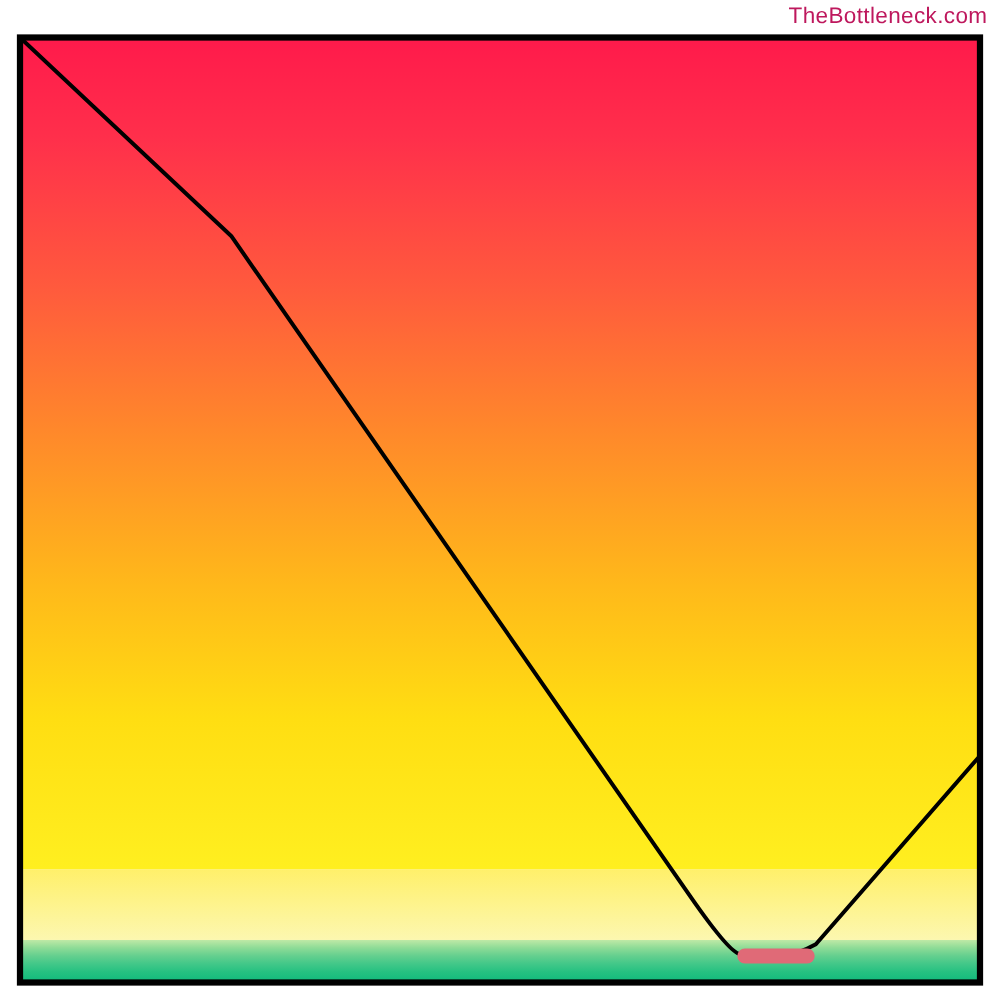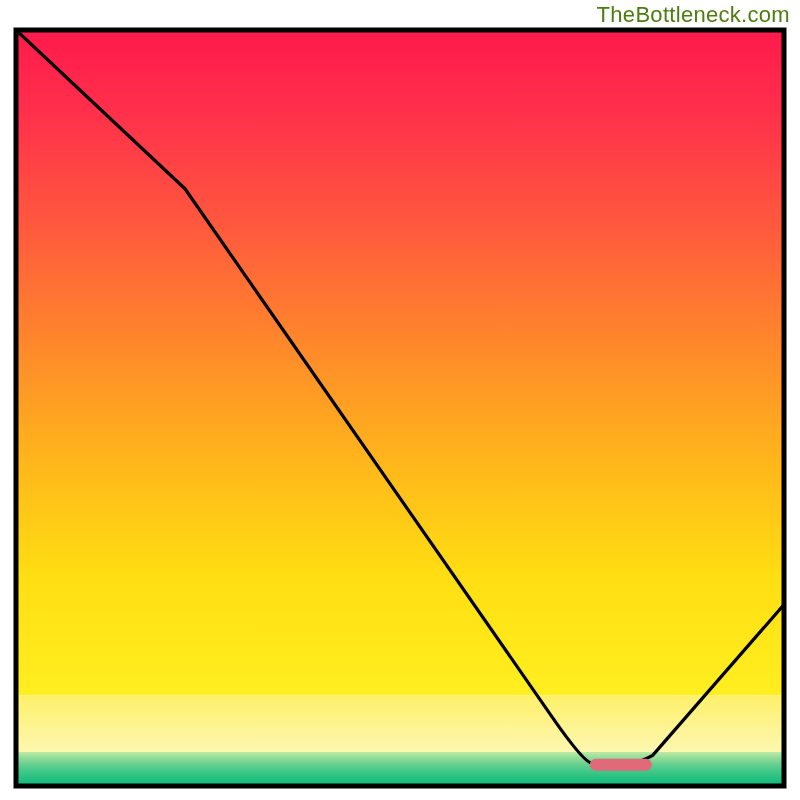--- a/index.html
+++ b/index.html
@@ -13,22 +13,22 @@
   }
   .stage {
     position: relative;
     width: 800px;
     height: 800px;
   }
   .watermark {
     position: absolute;
     top: 2px;
     right: 10px;
-    color: #4d7c0f;
-    font-size: 22px;
+    color: #be185d;
+    font-size: 18px;
     font-weight: 500;
     letter-spacing: 0.3px;
     z-index: 10;
   }
   svg {
     display: block;
   }
 </style>
 </head>
 <body>

